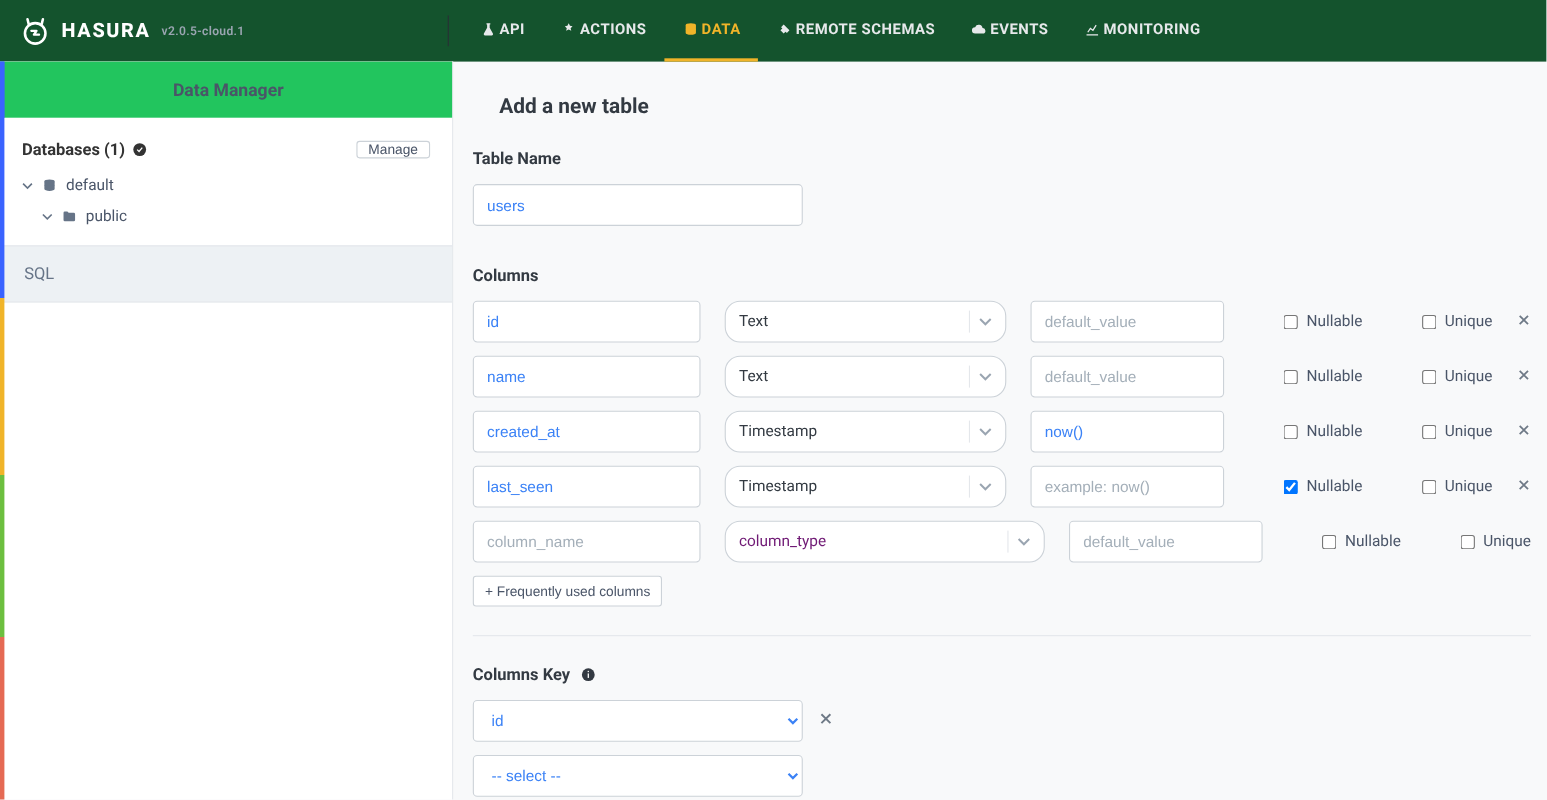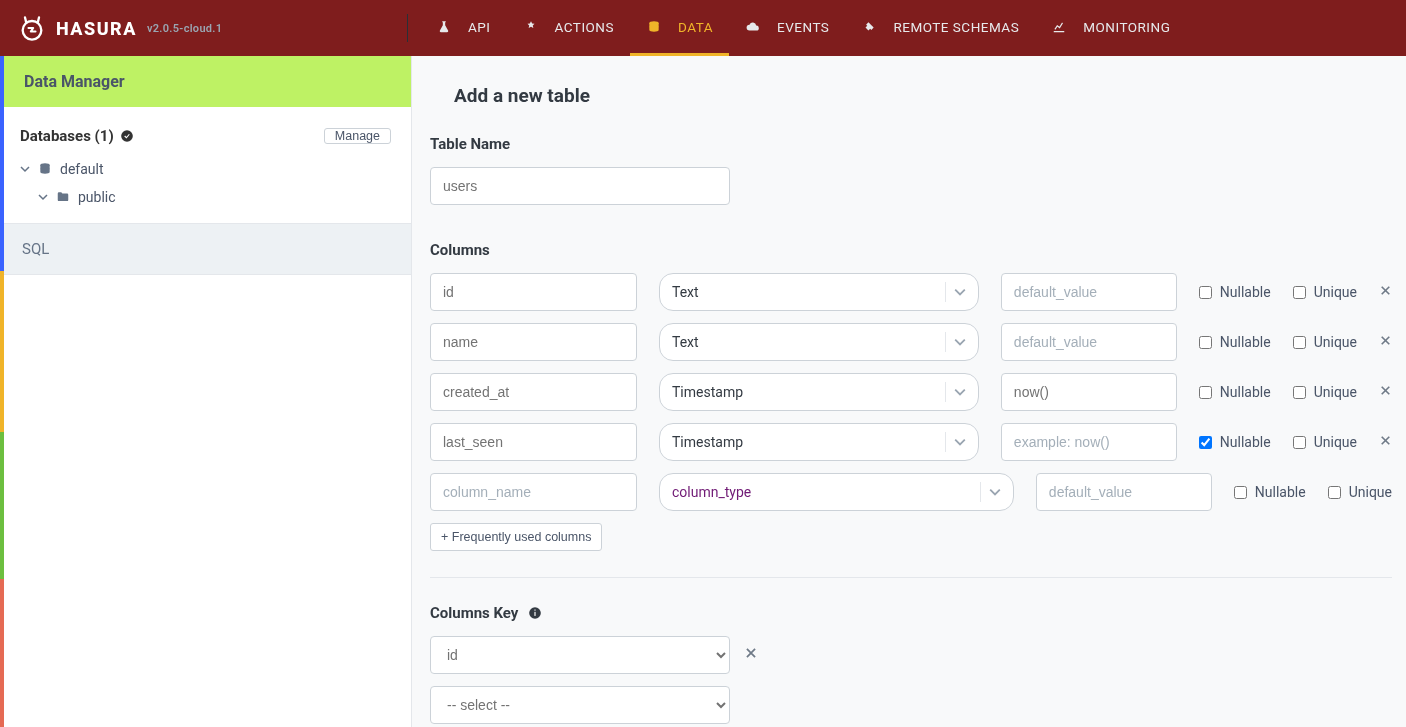--- a/index.html
+++ b/index.html
@@ -1,59 +1,59 @@
 <!DOCTYPE html>
 <html><head>
 <meta charset="utf-8">
 <style>
 * { box-sizing: border-box; margin: 0; padding: 0; }
 body { font-family: -apple-system, BlinkMacSystemFont, "Segoe UI", Roboto, sans-serif; font-size: 14px; color: #333; background: #f8f9fa; }
 
-.topbar { display: flex; align-items: center; background: #7f1d1d; height: 56px; }
+.topbar { display: flex; align-items: center; background: #14532d; height: 56px; }
 .brand-area { display: flex; align-items: center; width: 408px; padding-left: 18px; gap: 10px; border-right: 1px solid #2a2f36; }
 .topnav { display: flex; height: 100%; padding-left: 12px; }
-.topnav-item { display: flex; align-items: center; gap: 16px; padding: 0 16px; color: #e7e9eb; font-weight: 400; font-size: 13.5px; letter-spacing: 0.5px; border-bottom: 3px solid transparent; cursor: pointer; }
+.topnav-item { display: flex; align-items: center; gap: 2px; padding: 0 16px; color: #e7e9eb; font-weight: 700; font-size: 13.5px; letter-spacing: 0.5px; border-bottom: 3px solid transparent; cursor: pointer; }
 .topnav-item.active { color: #f0b429; border-bottom-color: #f0b429; }
 .topnav-item .icon { width: 16px; height: 16px; display: inline-flex; align-items: center; justify-content: center; }
 .brand-version { color: #9aa5b1; font-size: 11px; font-weight: 600; letter-spacing: 0.3px; }
 
 .layout { display: flex; height: calc(100vh - 56px); }
 .sidebar { width: 412px; background: #fff; border-right: 1px solid #e4e7eb; display: flex; flex-direction: column; position: relative; }
 .left-orange-edge { position:absolute; left:0; top:0; bottom:0; width: 4px; background: linear-gradient(#3a63ff 0 32%, #f0b429 32% 56%, #6cbf3f 56% 78%, #e56a54 78% 100%); }
-.sidebar-header { background: #bef264; padding: 16px 20px; font-weight: 700; font-size: 16px; color: #4a5568; border-left: 4px solid #3a63ff; }
+.sidebar-header { background: #22c55e; padding: 16px 20px; font-weight: 700; font-size: 16px; color: #4a5568; border-left: 4px solid #3a63ff; text-align: center; }
 .sidebar-body { padding: 12px 20px; }
 .db-heading-row { display: flex; align-items: center; justify-content: space-between; margin: 8px 0 10px; }
 .db-heading { font-weight: 700; font-size: 15px; color: #333; display: flex; align-items: center; gap: 6px; }
 .manage-btn { background: #fff; border: 1px solid #ccd2d8; padding: 0 10px; border-radius: 3px; font-size: 12.5px; color: #4a5568; cursor: pointer; }
 .tree-row { display: flex; align-items: center; gap: 8px; padding: 6px 0; color: #4a5568; font-size: 14px; text-align: right; }
 .tree-row.indent-1 { padding-left: 0px; }
 .tree-row.indent-2 { padding-left: 18px; }
 .sql-section { background: #edf1f4; padding: 16px 22px; color: #667487; font-size: 15px; border-top: 1px solid #e4e7eb; border-bottom: 1px solid #e4e7eb; }
 
 .main { flex: 1; overflow: auto; padding: 28px 0 40px 0; }
 .main-inner { padding-left: 18px; padding-right: 0; max-width: 980px; }
 h1.page-title { font-size: 19px; font-weight: 700; color: #333a42; margin-bottom: 28px; margin-left: 24px; }
 .section-label { font-size: 15px; font-weight: 700; color: #333a42; margin-bottom: 14px; display: flex; align-items: center; gap: 10px; }
 
 input[type=text].field, .select-box, select.pk-select {
   height: 38px; border: 1px solid #ccd2d8; border-radius: 4px; background: #fff; padding: 0 12px;
-  font-size: 14px; color: #737373;
+  font-size: 14px; color: #3b82f6;
 }
 input[type=text].field::placeholder { color: #a4afb9; }
 .table-name-input { width: 300px; }
 
 .columns-wrap { display: flex; flex-direction: column; gap: 12px; }
 .col-row { display: flex; align-items: center; gap: 22px; }
 .col-name { width: 300px; }
 .col-type { width: 200px; position: relative; border-radius: 14px; }
 .select-box { width: 100%; display: flex; align-items: center; justify-content: space-between; cursor: pointer; color: #333a42; }
 .select-box.placeholder span { color: #701a75; }
 .select-box .chev { color: #9aa5b1; padding-left: 8px; border-left: 1px solid #e4e7eb; margin-left: 8px; height: 20px; display:flex; align-items:center; }
 .col-default { width: 176px; }
-.check-group { display: flex; align-items: center; gap: 8px; color: #4a5568; }
+.check-group { display: flex; align-items: center; gap: 8px; color: #4a5568; margin-left: 32px; }
 .delete-x { color: #6f7a87; cursor: pointer; font-size: 15px; }
 
 .freq-btn { margin-top: 12px; display:inline-block; background:#fff; border:1px solid #ccd2d8; padding: 6px 10px; border-radius:3px; font-size: 12.5px; color:#4a5568; cursor:pointer; }
 
 hr.sep { border: none; border-top: 1px solid #e4e7eb; margin: 26px 0; }
 
 .pk-select { width: 300px; -webkit-appearance: menulist; appearance: auto; }
 .pk-row { display:flex; align-items:center; gap: 14px; margin-bottom: 12px; }
 
 .icon svg { display:block; }
@@ -96,33 +96,33 @@
           <svg width="14" height="14" viewBox="0 0 24 24" fill="#f0b429">
             <ellipse cx="12" cy="5" rx="8" ry="3"></ellipse>
             <path d="M4 5v6c0 1.7 3.6 3 8 3s8-1.3 8-3V5"></path>
             <path d="M4 11v6c0 1.7 3.6 3 8 3s8-1.3 8-3v-6"></path>
           </svg>
         </span>
       <span>DATA</span>
     </div>
     <div class="topnav-item">
       <span class="icon">
+          <svg width="14" height="14" viewBox="0 0 24 24" fill="#e7e9eb">
+            <path d="M7 8l4-4 9 9-4 4-2-2-3 3-5-5 3-3z"></path>
+          </svg>
+        </span>
+      <span>REMOTE SCHEMAS</span>
+    </div>
+    <div class="topnav-item">
+      <span class="icon">
           <svg width="16" height="14" viewBox="0 0 24 24" fill="#e7e9eb">
             <path d="M6 18a5 5 0 010-10 6 6 0 0111.5 1.5A4 4 0 0118 18H6z"></path>
           </svg>
         </span>
       <span>EVENTS</span>
-    </div>
-    <div class="topnav-item">
-      <span class="icon">
-          <svg width="14" height="14" viewBox="0 0 24 24" fill="#e7e9eb">
-            <path d="M7 8l4-4 9 9-4 4-2-2-3 3-5-5 3-3z"></path>
-          </svg>
-        </span>
-      <span>REMOTE SCHEMAS</span>
     </div>
     <div class="topnav-item">
       <span class="icon">
           <svg width="14" height="14" viewBox="0 0 24 24" fill="none" stroke="#e7e9eb" stroke-width="2">
             <path d="M3 20h18M5 16l4-6 4 3 5-8"></path>
           </svg>
         </span>
       <span>MONITORING</span>
     </div>
   </nav>

